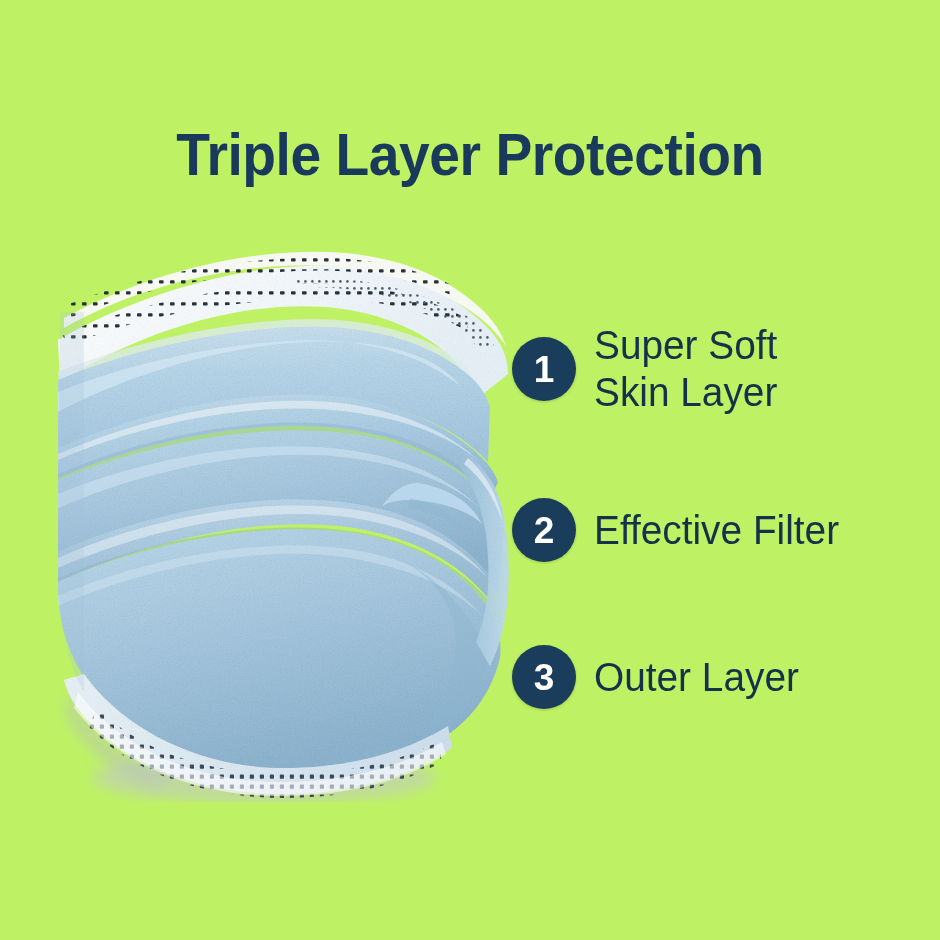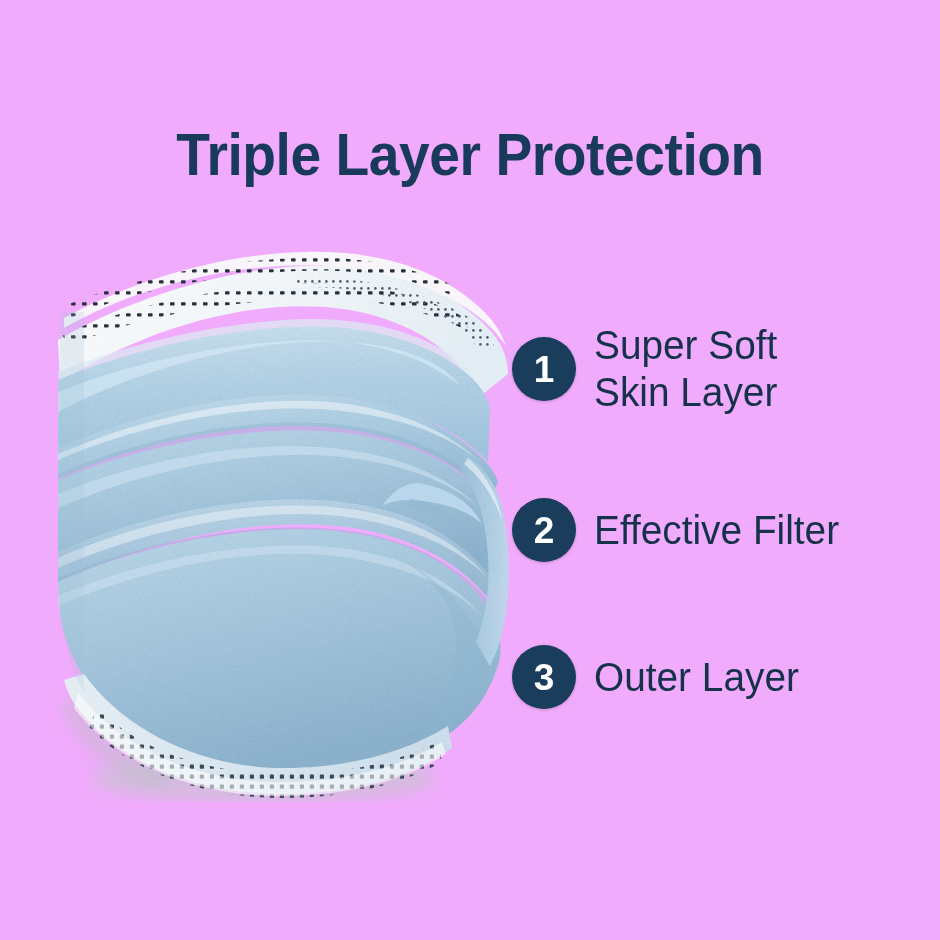--- a/index.html
+++ b/index.html
@@ -7,21 +7,21 @@
     padding: 0;
     background: #ffffff;
   }
   body {
     font-family: "Liberation Sans", sans-serif;
   }
   #infographic {
     position: relative;
     width: 940px;
     height: 940px;
-    background: #f0abfc;
+    background: #bef264;
     overflow: hidden;
   }
 
   
   #page-title {
     position: absolute;
     left: 0;
     top: 123px;
     width: 940px;
     text-align: center;

